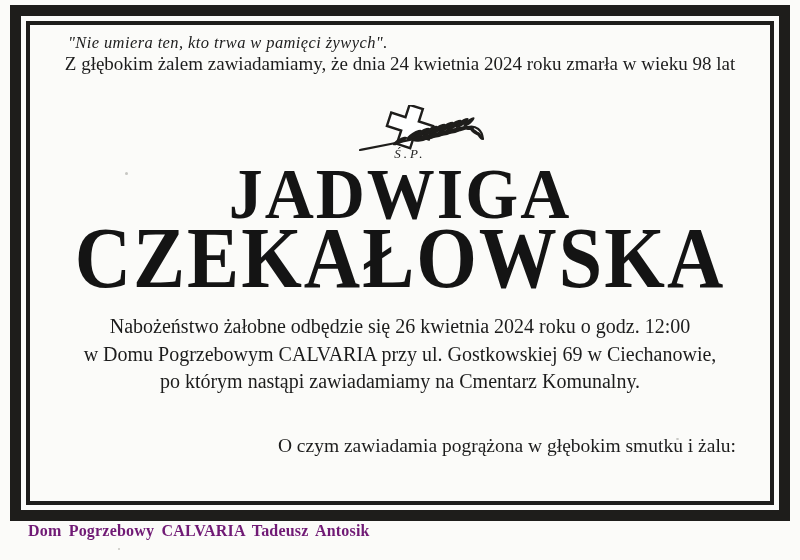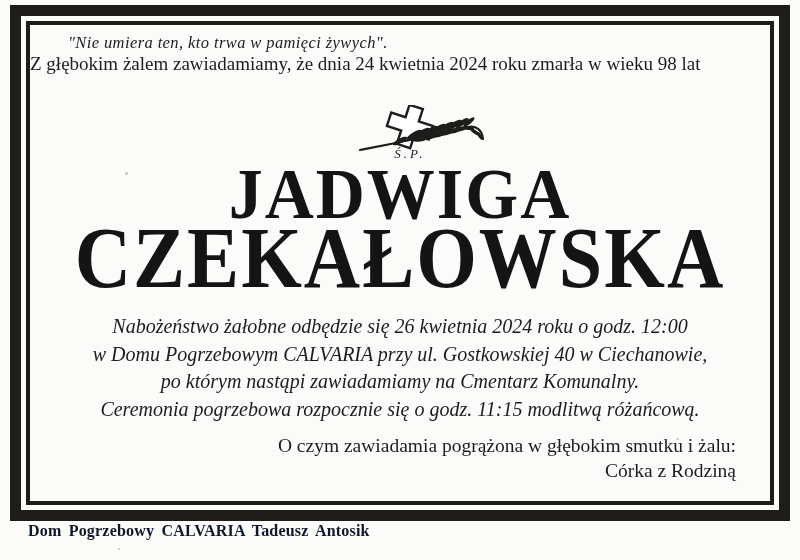--- a/index.html
+++ b/index.html
@@ -46,21 +46,21 @@
     left: 38px;
     font-style: italic;
     font-size: 16.5px;
     letter-spacing: 0.4px;
     white-space: nowrap;
   }
   .announcement {
     position: absolute;
     top: 27px;
     left: 0; right: 0;
-    text-align: left;
+    text-align: center;
     font-size: 19px;
     line-height: 23.5px;
     white-space: nowrap;
   }
   .memorial {
     position: absolute;
     top: 80px;
     left: 0; right: 0;
     text-align: center;
     padding-left: 44px;
@@ -106,42 +106,41 @@
     white-space: nowrap;
   }
   .details {
     position: absolute;
     top: 288px;
     left: 0; right: 0;
     text-align: center;
     font-size: 20px;
     line-height: 27.5px;
     white-space: nowrap;
-    font-style: italic;
   }
   .closing {
     position: absolute;
     top: 408px;
     right: 34px;
     text-align: right;
     font-size: 19.5px;
     line-height: 25px;
     white-space: nowrap;
   }
   
   .footer {
     position: absolute;
     left: 28px;
     top: 522px;
     font-weight: bold;
     font-size: 16px;
     line-height: 17.5px;
     word-spacing: 3px;
     letter-spacing: 0.2px;
-    color: #0f172a;
+    color: #701a75;
     white-space: nowrap;
   }
   
   .speck {
     position: absolute;
     border-radius: 50%;
     background: #9a9a96;
     opacity: 0.55;
   }
 </style>
@@ -190,28 +189,26 @@
             </g>
           </svg>
           <span class="sp-abbr">Ś.P.</span>
         </div>
 
         <div class="first-name">JADWIGA</div>
         <div class="last-name">CZEKAŁOWSKA</div>
 
         <div class="details">
           <div>Nabożeństwo żałobne odbędzie się 26 kwietnia 2024 roku o godz. 12:00</div>
-          <div>w Domu Pogrzebowym CALVARIA przy ul. Gostkowskiej 40 w Ciechanowie,</div>
+          <div>w Domu Pogrzebowym CALVARIA przy ul. Gostkowskiej 69 w Ciechanowie,</div>
           <div>po którym nastąpi zawiadamiamy na Cmentarz Komunalny.</div>
-          <div>Ceremonia pogrzebowa rozpocznie się o godz. 11:15 modlitwą różańcową.</div>
         </div>
 
         <div class="closing">
           <div>O czym zawiadamia pogrążona w głębokim smutku i żalu:</div>
-          <div>Córka z Rodziną</div>
         </div>
 
       </div>
     </div>
   </div>
 
   <div class="footer">
     <div>Dom Pogrzebowy CALVARIA Tadeusz Antosik</div>
   </div>
 

